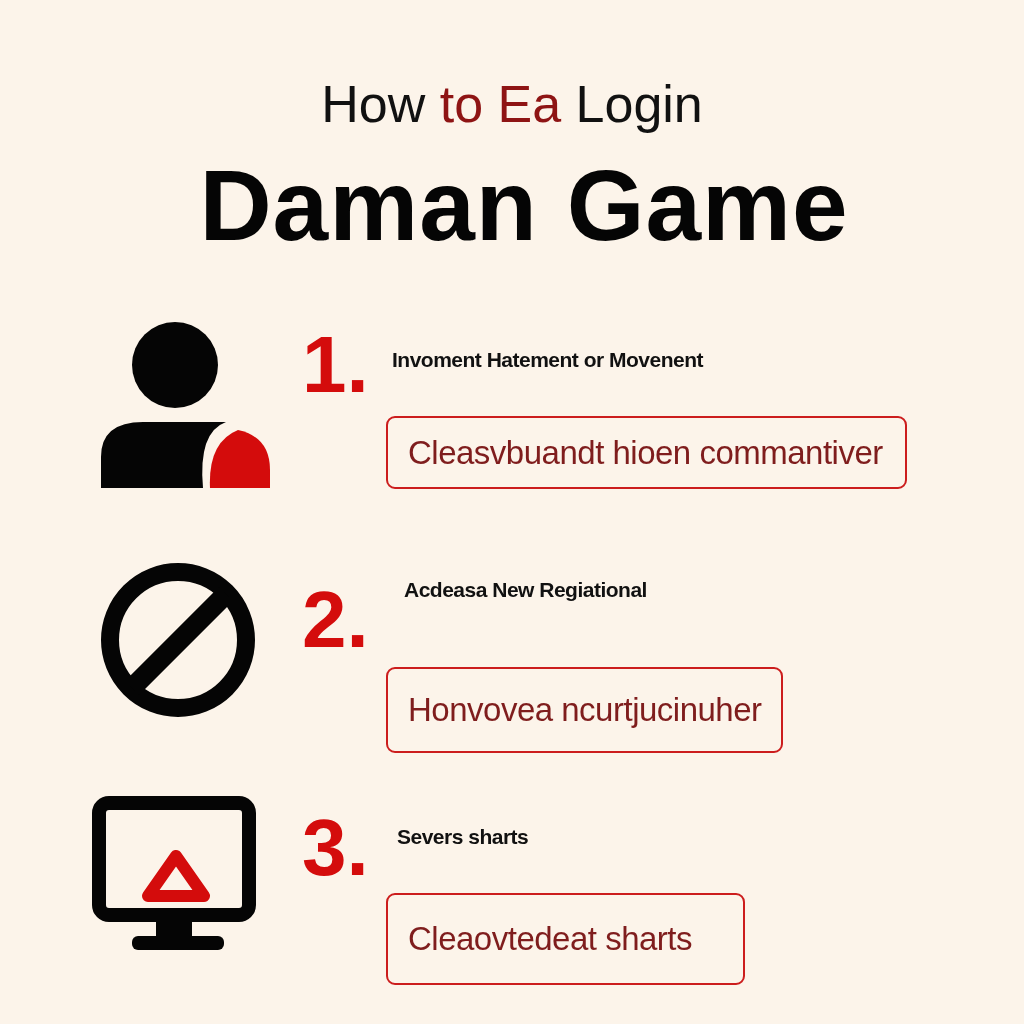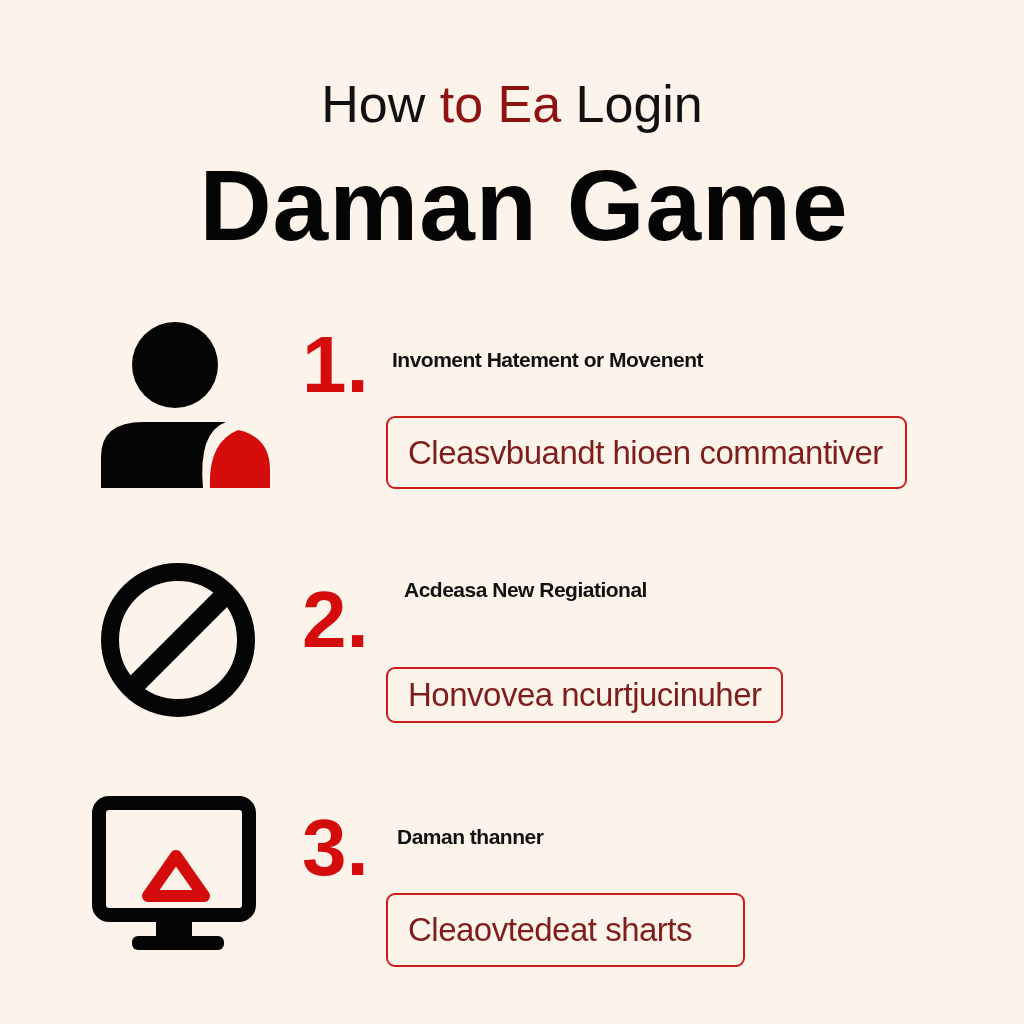--- a/index.html
+++ b/index.html
@@ -59,29 +59,29 @@
 </div>
 
 <div class="icon" style="left:98px;top:560px;width:165px;height:160px;">
   <svg width="165" height="160" viewBox="0 0 165 160">
     <circle cx="80" cy="80" r="68" fill="none" stroke="#050505" stroke-width="18"></circle>
     <line x1="128" y1="34" x2="34" y2="128" stroke="#050505" stroke-width="20"></line>
   </svg>
 </div>
 <div class="num" style="left:302px;top:580px;">2.</div>
 <div class="step-title" style="left:392px;top:578px;margin-left:12px;">Acdeasa New Regiational</div>
-<div class="step-box" style="left:386px;top:667px;width:397px;height:56px;">
+<div class="step-box" style="left:386px;top:667px;width:397px;height:86px;">
   <span>Honvovea ncurtjucinuher</span>
 </div>
 
 <div class="icon" style="left:92px;top:796px;width:170px;height:160px;">
   <svg width="170" height="160" viewBox="0 0 170 160">
     <rect x="7" y="7" width="150" height="112" rx="10" fill="none" stroke="#050505" stroke-width="14"></rect>
     <rect x="64" y="118" width="36" height="26" fill="#050505"></rect>
     <rect x="40" y="140" width="92" height="14" rx="6" fill="#050505"></rect>
     <path d="M84 60 L112 100 L56 100 Z" fill="none" stroke="#d40c0c" stroke-width="12" stroke-linejoin="round"></path>
   </svg>
 </div>
 <div class="num" style="left:302px;top:808px;">3.</div>
-<div class="step-title" style="left:397px;top:825px;">Daman thanner</div>
-<div class="step-box" style="left:386px;top:893px;width:359px;height:74px;">
+<div class="step-title" style="left:397px;top:825px;">Severs sharts</div>
+<div class="step-box" style="left:386px;top:893px;width:359px;height:92px;">
   <span>Cleaovtedeat sharts</span>
 </div>
 
 </body></html>

